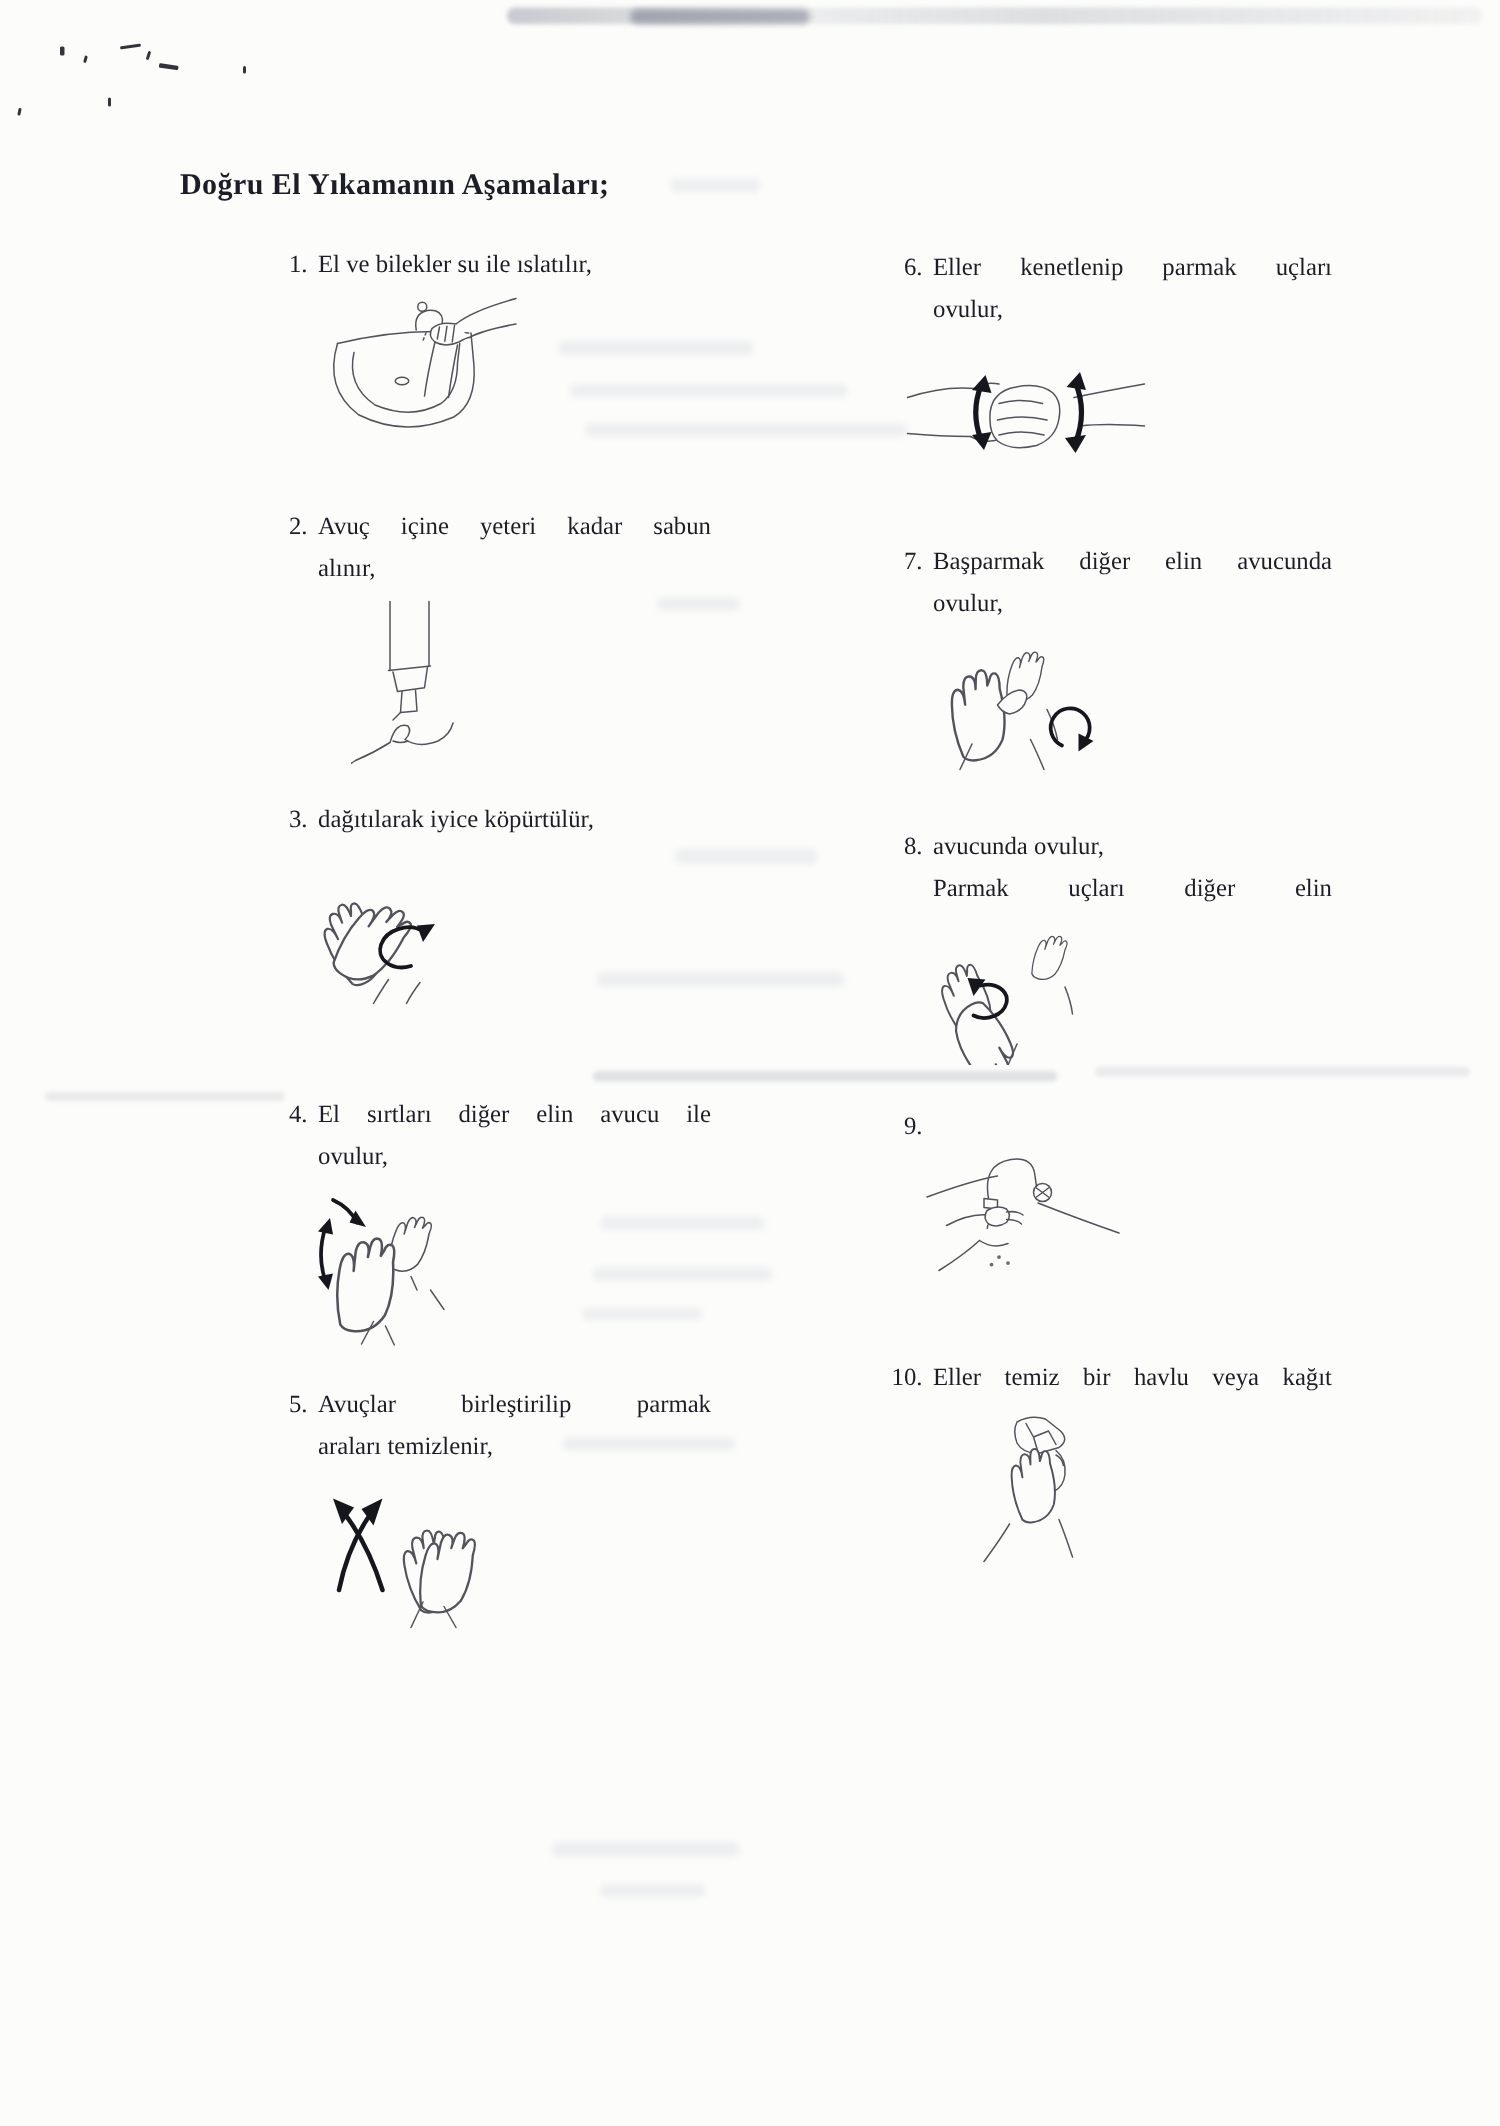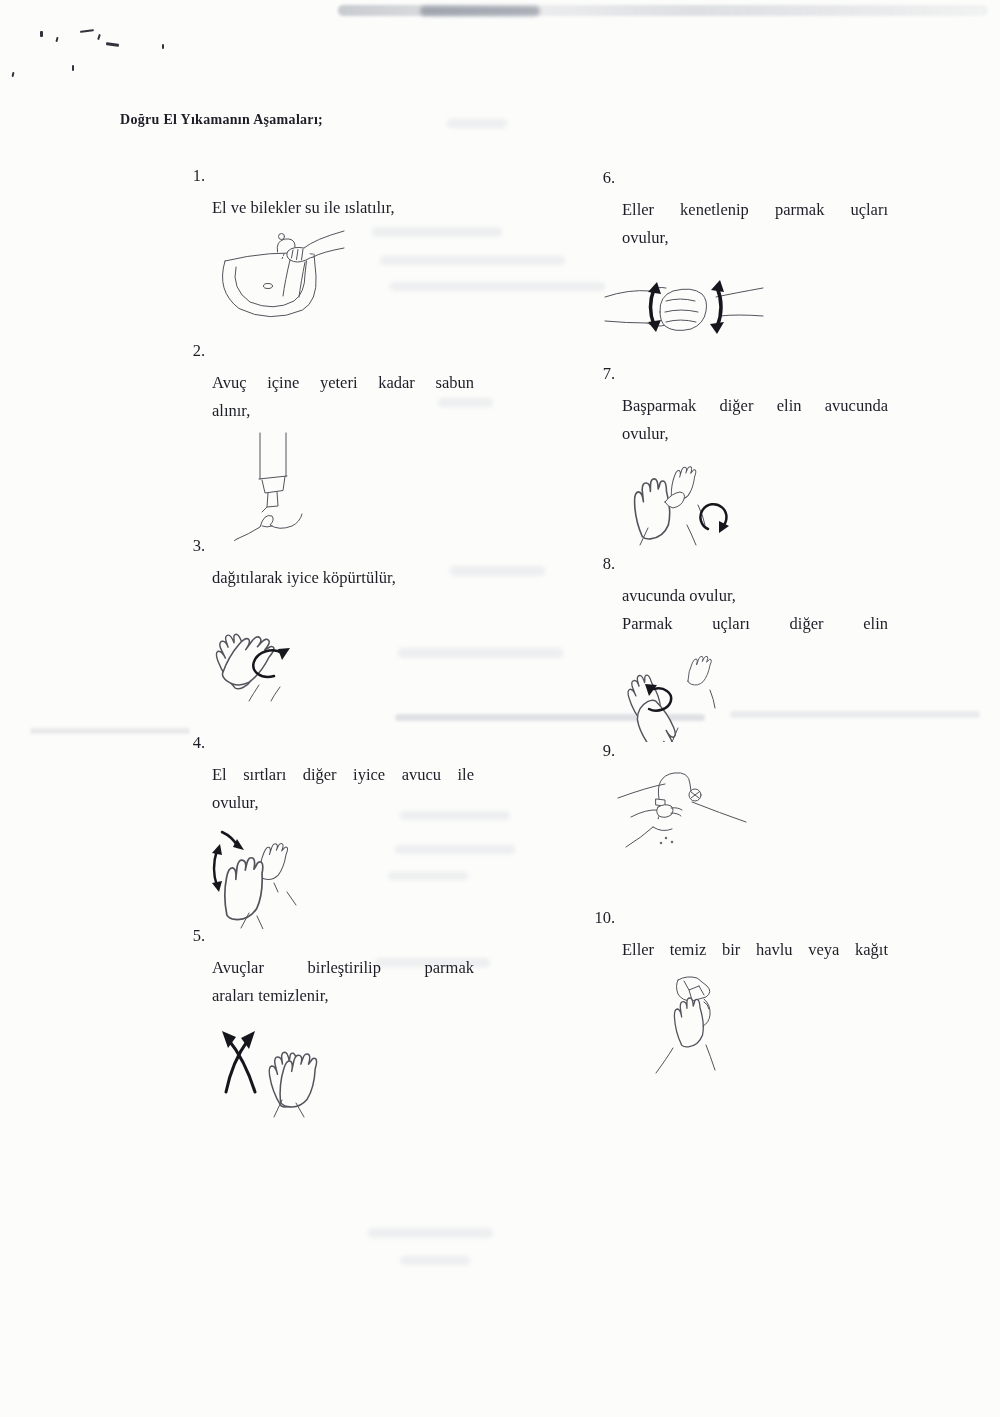--- a/index.html
+++ b/index.html
@@ -4,29 +4,29 @@
 <style>
   html,body{margin:0;padding:0;background:#e9e9e9;}
   .page{
     position:relative; width:1000px; height:1417px; margin:0 auto;
     background:#fcfcfb; overflow:hidden;
     font-family:"Liberation Serif","DejaVu Serif",serif;
     color:#1d1d27;
   }
   .doc-title{
     position:absolute; left:120px; top:112px;
-    font-size:14px; font-weight:bold; letter-spacing:.3px;
+    font-size:20px; font-weight:bold; letter-spacing:.3px;
   }
   .step{ position:absolute; }
   .srow{ display:flex; align-items:flex-start; }
   .num{
     flex:none; width:27px; text-align:right; margin-right:7px;
     font-size:16.5px; line-height:28px;
   }
-  .txt{ flex:1; min-width:0;margin-top:32px; }
+  .txt{ flex:1; min-width:0; }
   .line{ font-size:16.5px; line-height:28px; }
   .line.j{ text-align:justify; text-align-last:justify; }
   .illus{ position:relative; }
   .illus svg{ display:block; }
   svg .ln{ fill:none; stroke:#53535c; stroke-width:2; stroke-linecap:round; stroke-linejoin:round; }
   svg .lnf{ fill:#fcfcfb; stroke:#53535c; stroke-width:2; stroke-linecap:round; stroke-linejoin:round; }
   svg .arrow{ fill:none; stroke:#16161d; stroke-linecap:round; }
   svg .ah{ fill:#16161d; stroke:none; }
   svg .handuse{ fill:#fcfcfb; stroke:#53535c; stroke-width:2; stroke-linecap:round; stroke-linejoin:round; }
   
@@ -140,21 +140,21 @@
         <path class="arrow" stroke-width="5" d="M148,152 a34,26 -15 1 1 16,-46"></path>
         <polygon class="ah" points="156,98 180,96 164,120"></polygon>
       </svg>
     </div>
   </div>
 
   <div class="step" style="left:178px;top:729px;width:296px;">
     <div class="srow">
       <span class="num">4.</span>
       <div class="txt">
-        <div class="line j">El sırtları diğer iyice avucu ile</div>
+        <div class="line j">El sırtları diğer elin avucu ile</div>
         <div class="line">ovulur,</div>
       </div>
     </div>
     <div class="illus" style="margin:6px 0 0 20px;">
       <svg width="116" height="106" viewBox="0 0 232 212">
         <use href="#g-hand" class="handuse" transform="translate(138,34) rotate(18) scale(1.05)"></use>
         <path class="ln" d="M178,138 L196,164 M152,120 L160,138"></path>
         <use href="#g-hand" class="handuse" transform="translate(58,68) rotate(6) scale(1.7)"></use>
         <path class="ln" d="M86,210 L102,180 M130,212 L118,186"></path>
         <path class="arrow" stroke-width="5" d="M48,18 Q70,28 80,48"></path>

